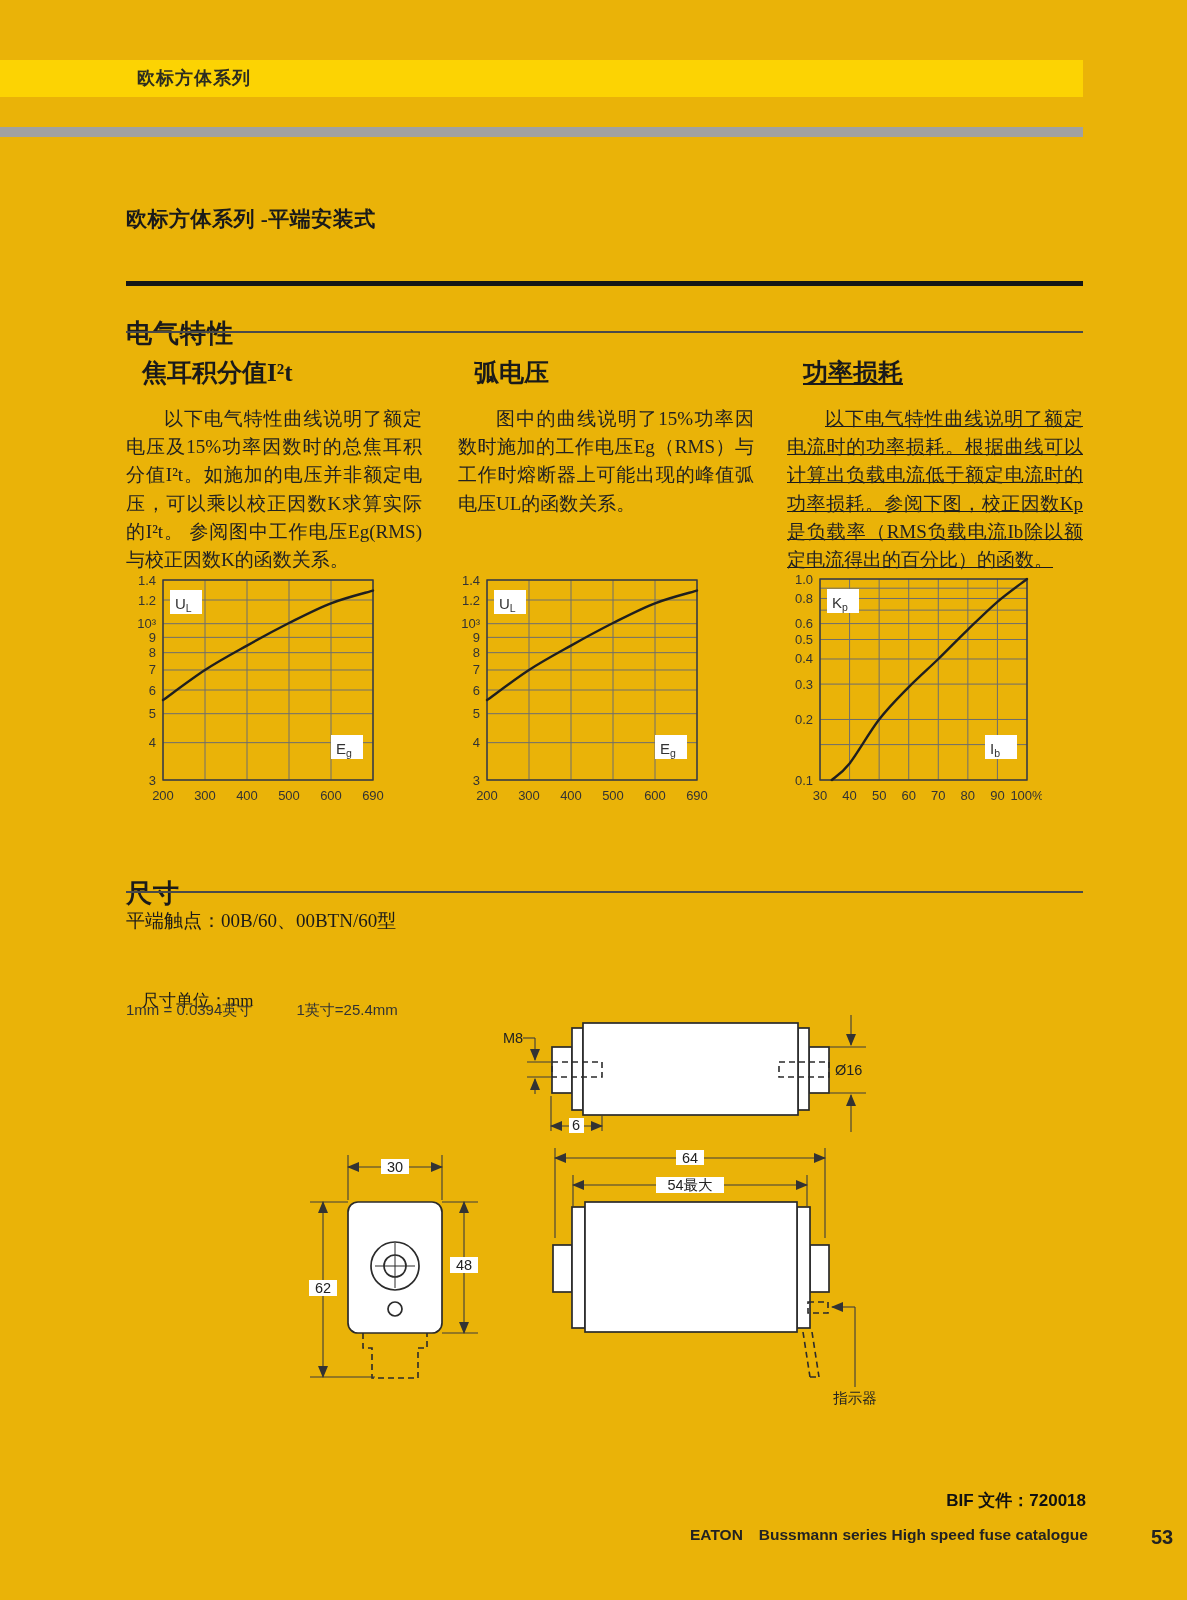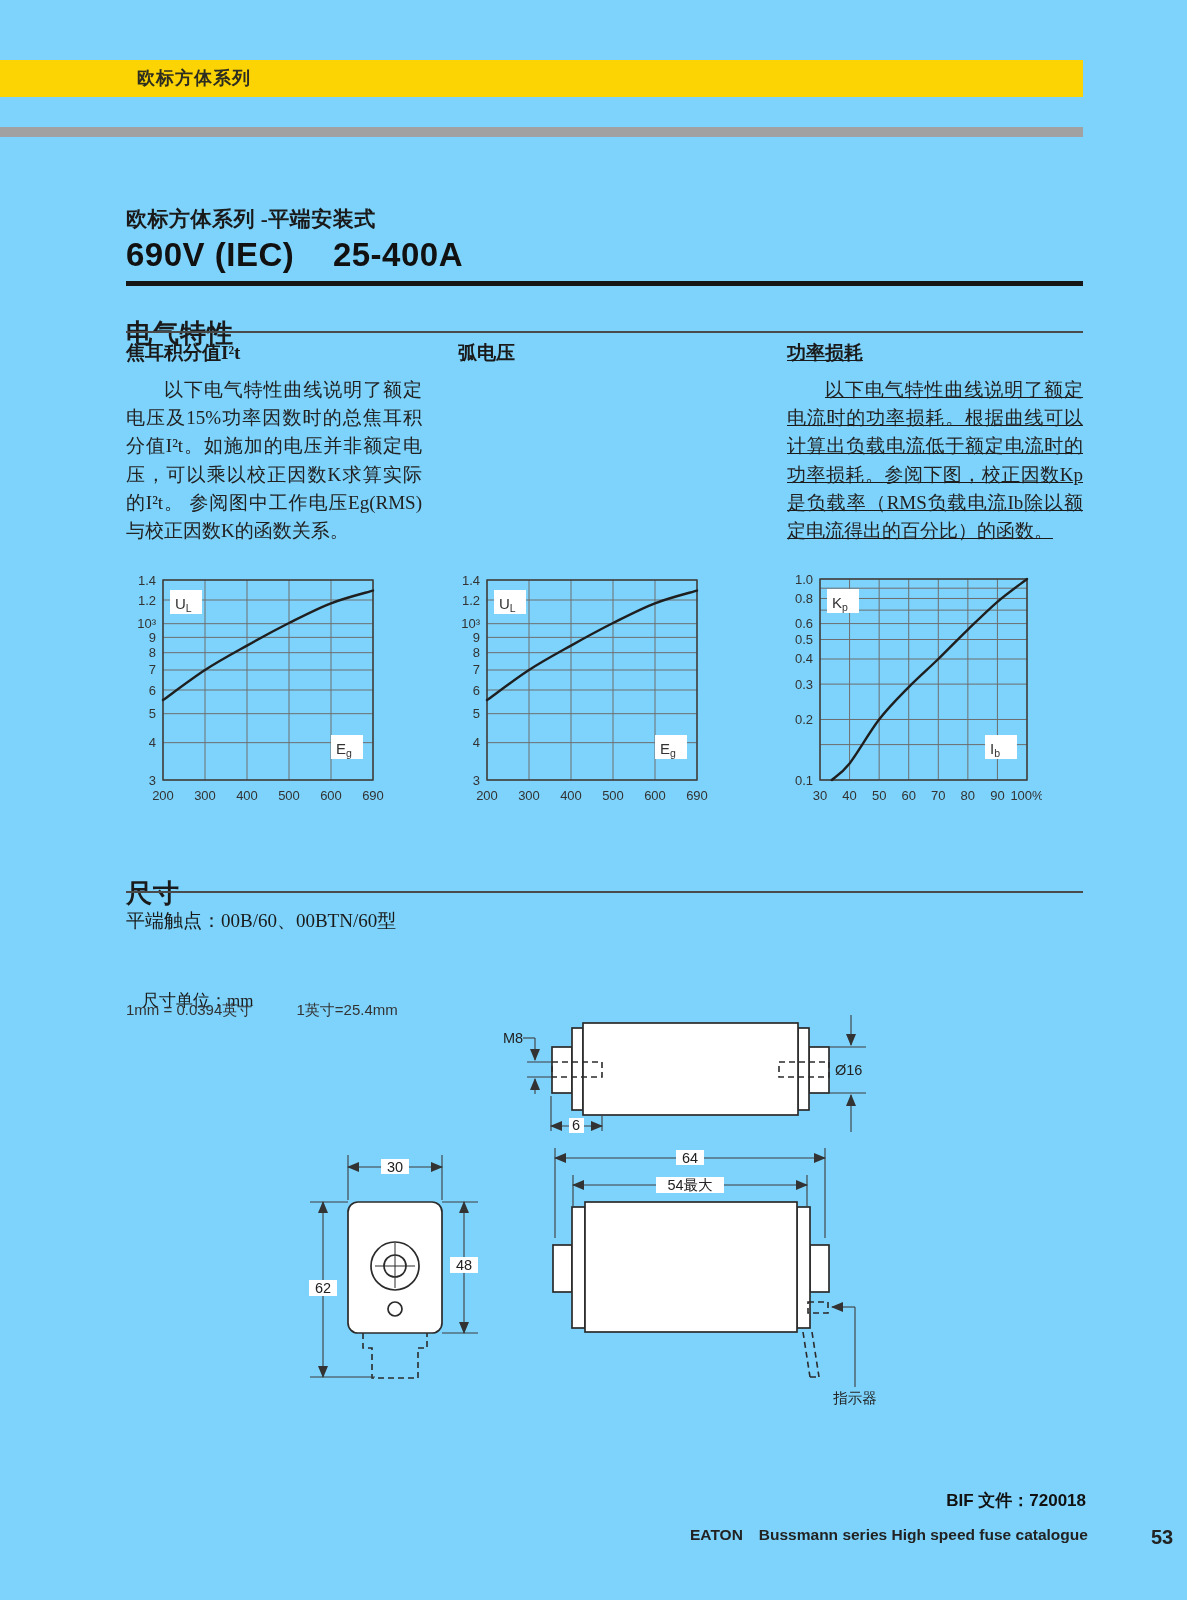--- a/index.html
+++ b/index.html
@@ -1,33 +1,33 @@
 <!DOCTYPE html>
 <html><head>
 <meta charset="utf-8">
 <style>
   html,body{margin:0;padding:0;background:#e8e8e8;}
-  .page{position:relative;width:1187px;height:1600px;background:#7dd3fc;margin:0 auto;overflow:hidden;
+  .page{position:relative;width:1187px;height:1600px;background:#eab308;margin:0 auto;overflow:hidden;
         font-family:"Liberation Serif","DejaVu Serif",serif;color:#1a1a1a;}
   .abs{position:absolute;}
   
   .banner{left:0;top:60px;width:1083px;height:37px;background:#FCD303;}
   .banner span{display:block;padding-left:137px;line-height:37px;
                font-family:"Liberation Sans","DejaVu Sans",sans-serif;font-weight:bold;font-size:18px;color:#2d2d20;letter-spacing:1px;}
   .graybar{left:0;top:127px;width:1083px;height:10px;background:#a1a1a1;}
   
   .subtitle{left:126px;top:205px;font-weight:bold;font-size:21px;letter-spacing:0.5px;}
   .main-title{left:126px;top:236px;font-family:"Liberation Sans","DejaVu Sans",sans-serif;
               font-weight:bold;font-size:33px;white-space:pre;letter-spacing:0.5px;color:#111;}
   .rule-thick{left:126px;top:281px;width:957px;height:5px;background:#161616;}
   .rule-thin{left:126px;width:957px;height:2px;background:#4a4a4a;}
   .sec{position:absolute;left:126px;font-weight:bold;font-size:26px;letter-spacing:1px;}
   
   .col{position:absolute;top:340px;width:296px;}
-  .col h3{margin:0;font-size:19px;font-weight:bold;}
+  .col h3{margin:16px;font-size:25px;font-weight:bold;}
   .col p{margin:10px 0 16px 0;font-size:19px;line-height:28.2px;text-align:justify;text-indent:2em;color:#222;}
   
   .chart-svg{position:absolute;}
   .chart-svg .grid{stroke:#6e6e6e;stroke-width:1;}
   .chart-svg .frame{fill:none;stroke:#3a3a3a;stroke-width:1.4;}
   .chart-svg .curve{fill:none;stroke:#1f1f1f;stroke-width:2.4;stroke-linecap:round;}
   .chart-svg text{font-family:"Liberation Sans","DejaVu Sans",sans-serif;fill:#333;}
   .chart-svg .tick{font-size:13px;}
   .chart-svg .ty{text-anchor:end;}
   .chart-svg .tx{text-anchor:middle;}
@@ -58,32 +58,32 @@
 <body>
 
 <div class="page">
 
   <div class="abs banner">
     <span>欧标方体系列</span>
   </div>
   <div class="abs graybar"></div>
 
   <div class="abs subtitle">欧标方体系列 -平端安装式</div>
-  <div class="abs main-title">690V (IEC)    25-400A</div>
   <div class="abs rule-thick"></div>
 
   <h2 class="sec" style="top:294px;">电气特性</h2>
   <div class="abs rule-thin" style="top:331px;"></div>
 
   <div class="col" style="left:126px;">
     <h3>焦耳积分值I²t</h3>
     <p>以下电气特性曲线说明了额定电压及15%功率因数时的总焦耳积分值I²t。如施加的电压并非额定电压，可以乘以校正因数K求算实际的I²t。 参阅图中工作电压Eg(RMS)与校正因数K的函数关系。</p>
   </div>
   <div class="col" style="left:458px;">
     <h3>弧电压</h3>
+    <p>图中的曲线说明了15%功率因数时施加的工作电压Eg（RMS）与工作时熔断器上可能出现的峰值弧电压UL的函数关系。</p>
   </div>
   <div class="col" style="left:787px;text-decoration:underline;">
     <h3>功率损耗</h3>
     <p>以下电气特性曲线说明了额定电流时的功率损耗。根据曲线可以计算出负载电流低于额定电流时的功率损耗。参阅下图，校正因数Kp是负载率（RMS负载电流Ib除以额定电流得出的百分比）的函数。</p>
   </div>
 
   <svg class="chart-svg" style="left:115px;top:565px;" width="273" height="253">
       <line x1="48" y1="15" x2="48" y2="215" class="grid"></line>
       <line x1="90" y1="15" x2="90" y2="215" class="grid"></line>
       <line x1="132" y1="15" x2="132" y2="215" class="grid"></line>

